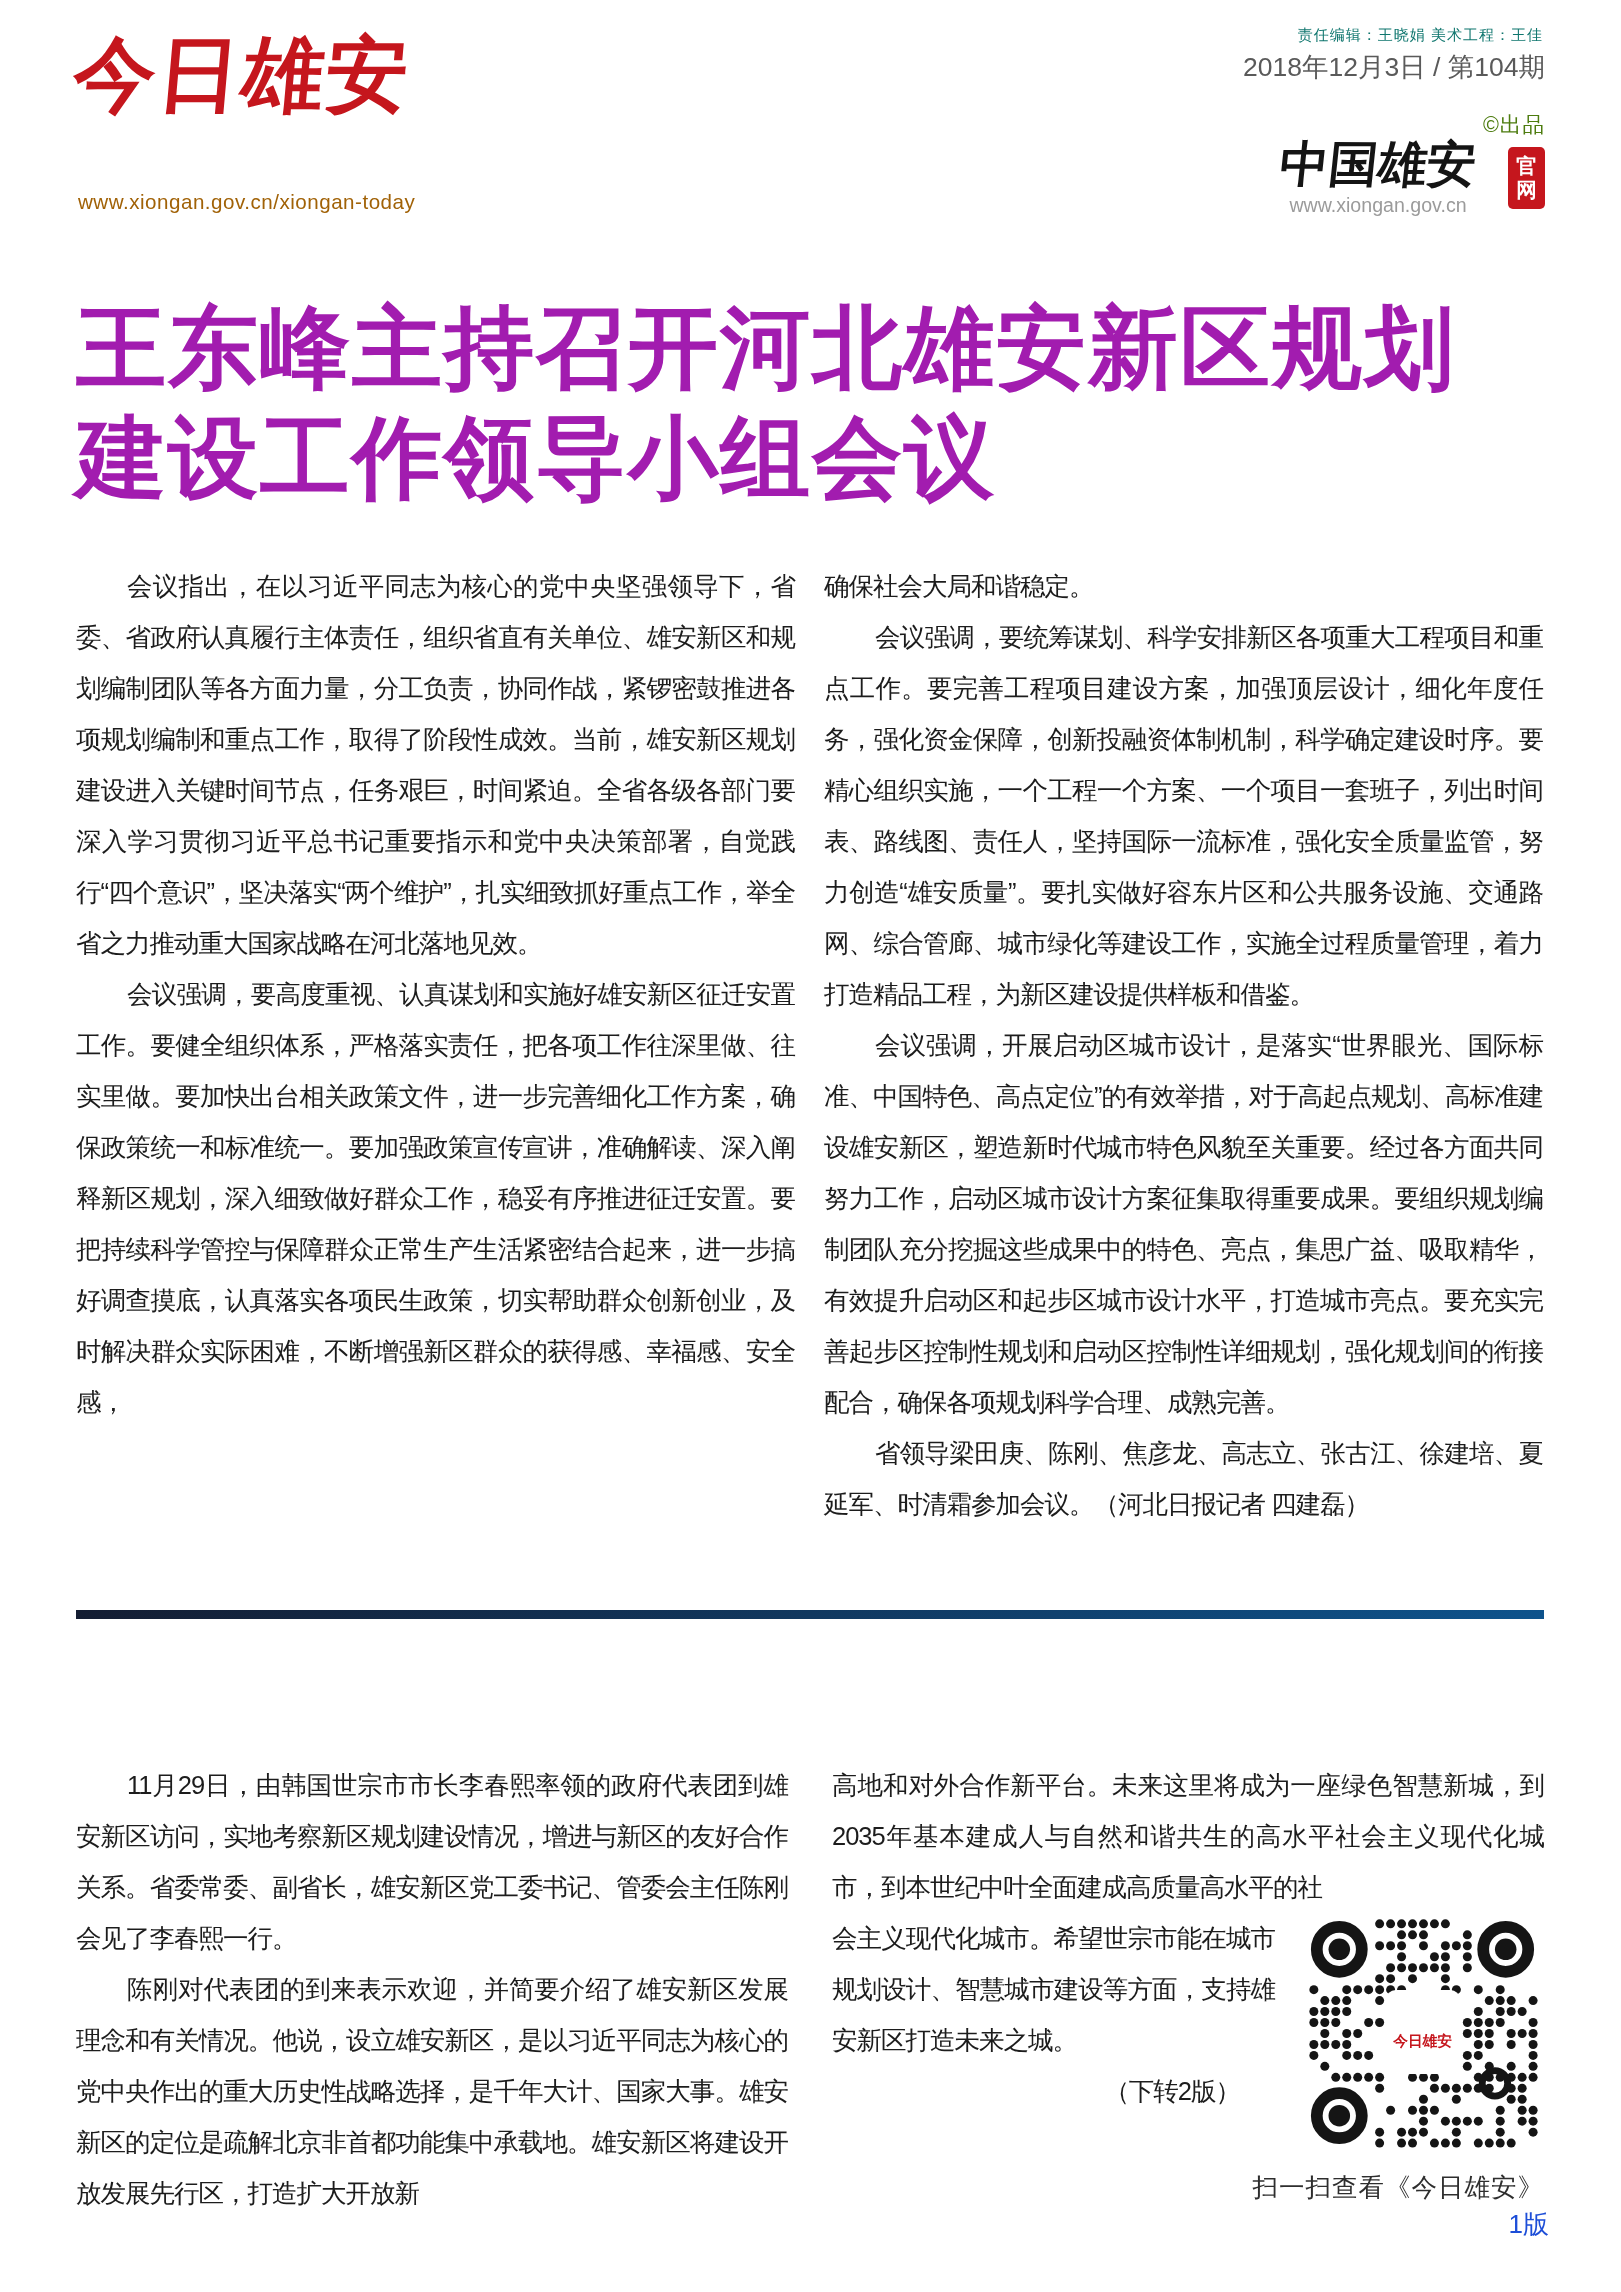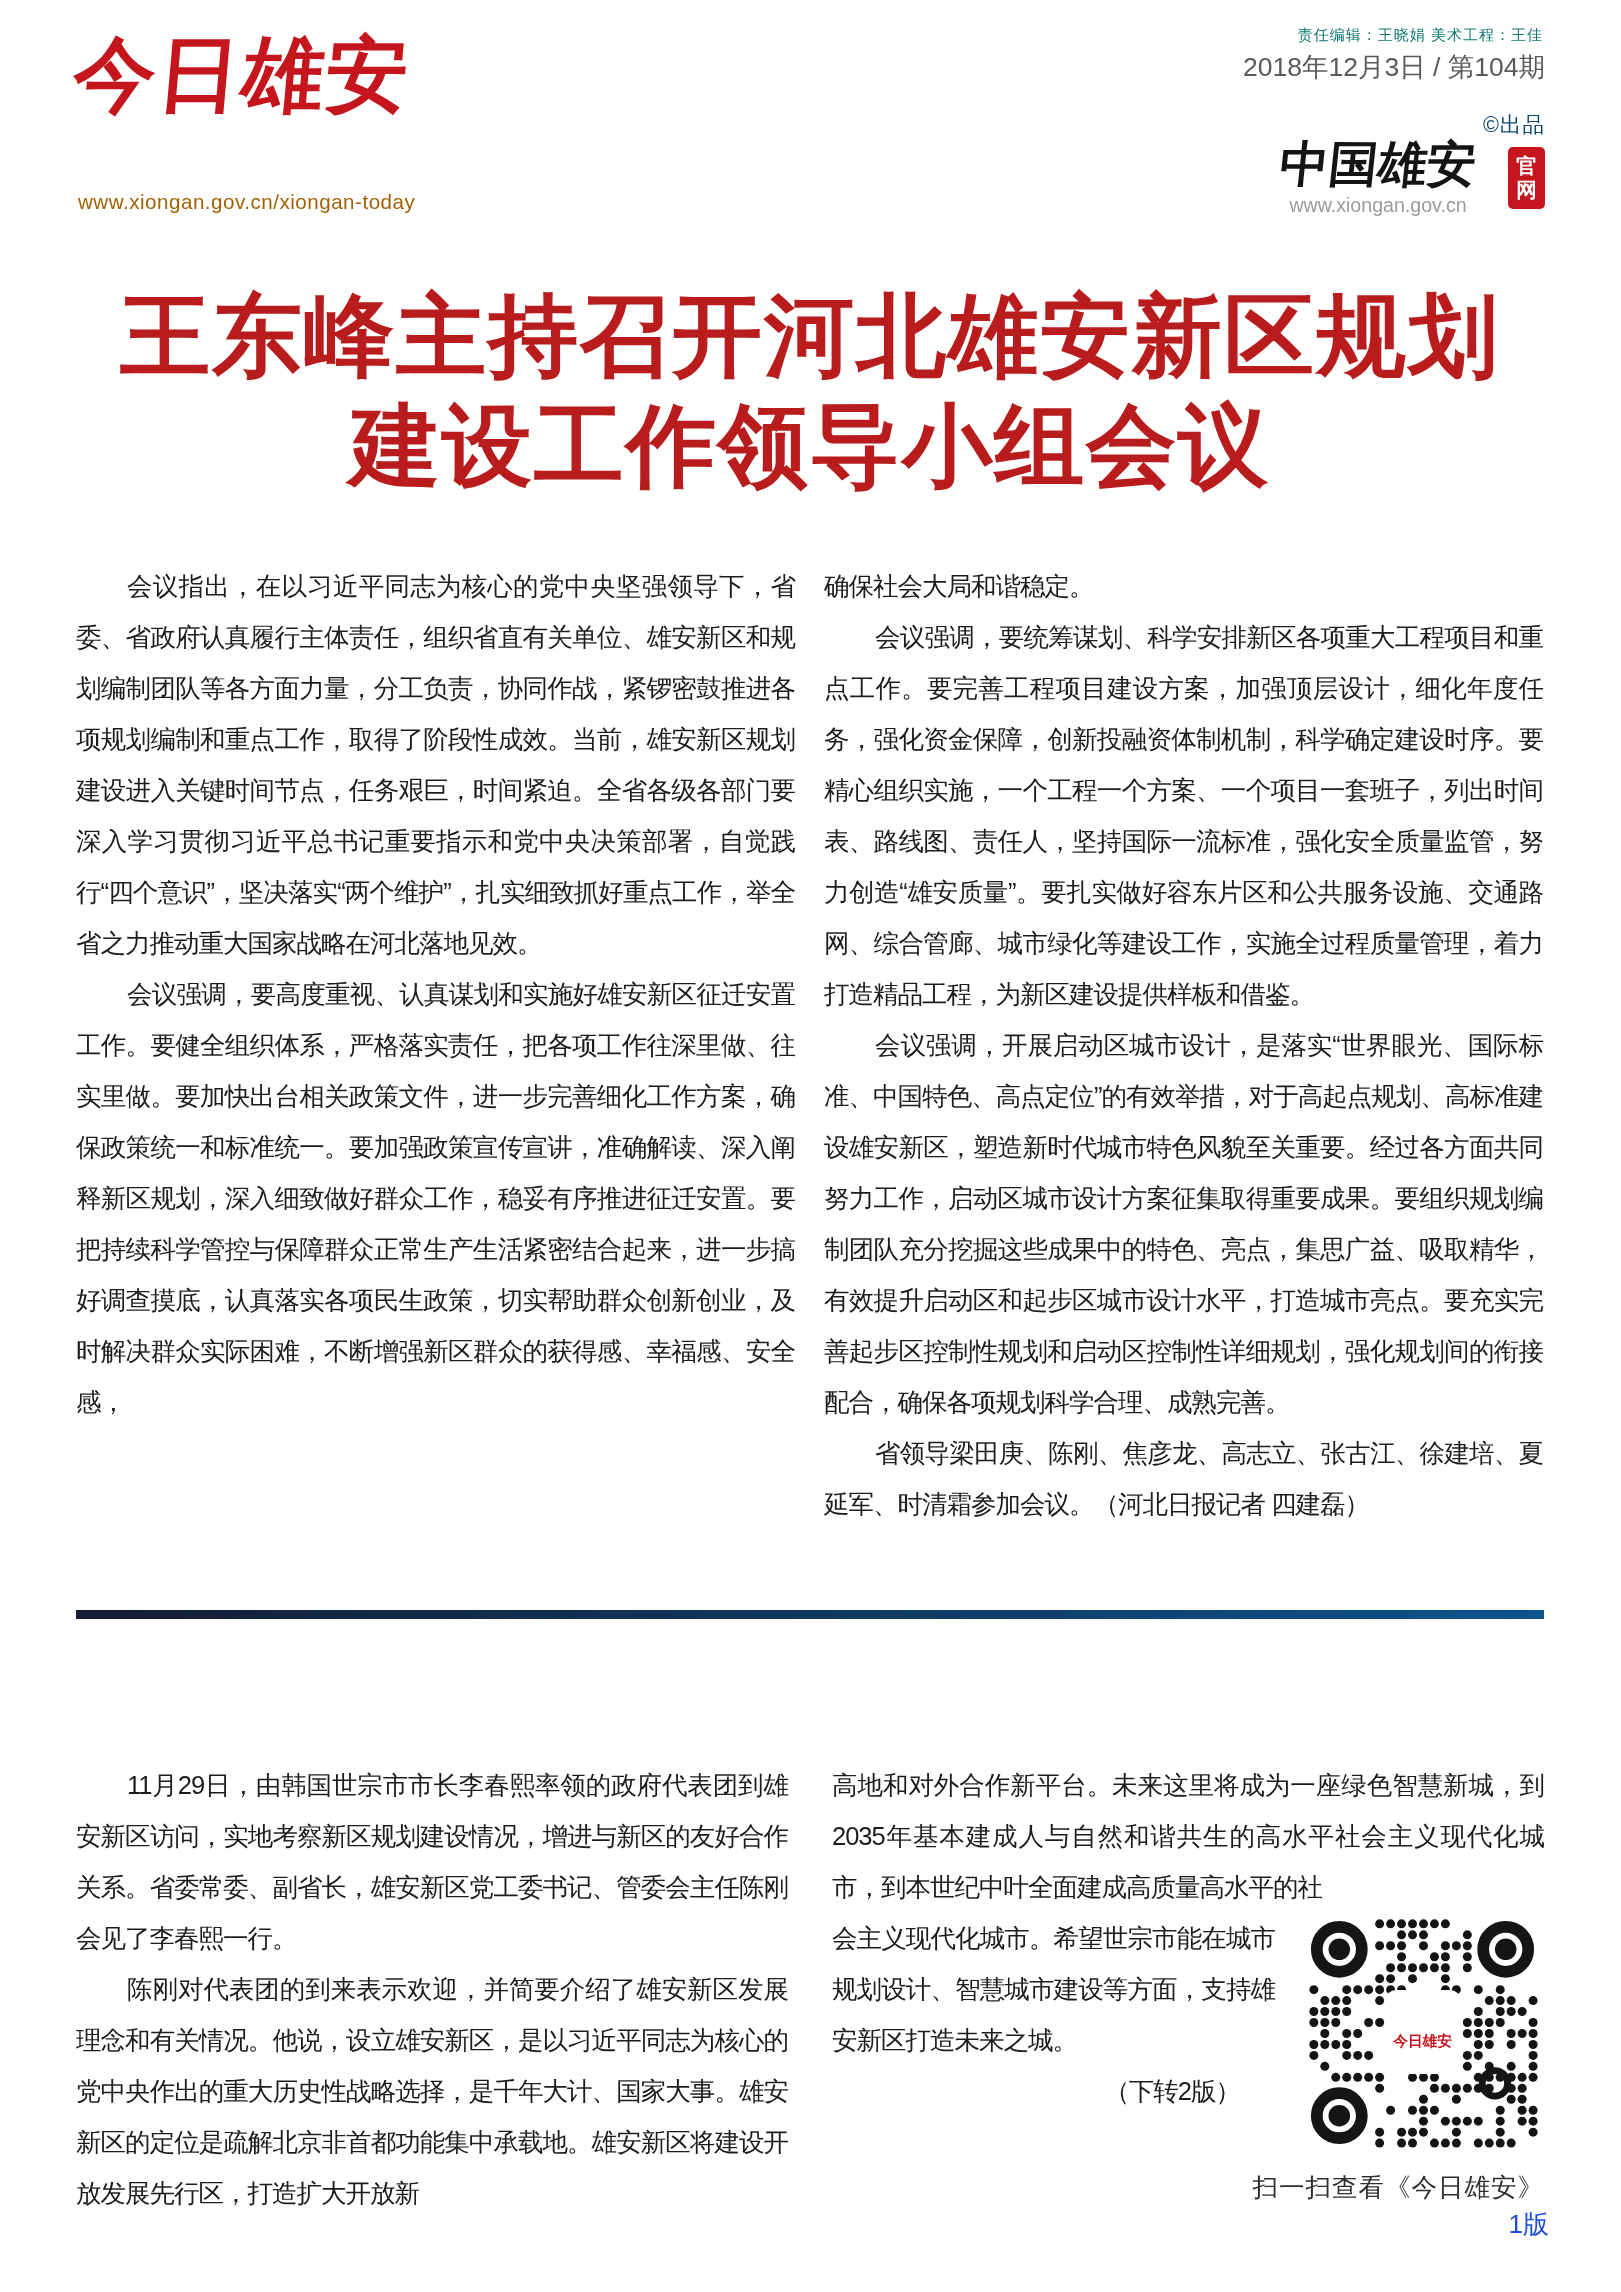--- a/index.html
+++ b/index.html
@@ -11,27 +11,27 @@
         font-size:82px;color:#c5161d;transform:skewX(-5deg);letter-spacing:2px;line-height:1.1;}
   .logo-url{position:absolute;left:78px;top:190px;font-size:20.6px;color:#a16207;letter-spacing:0.5px;}
   .credits{position:absolute;right:78px;top:25.5px;font-size:15px;color:#0f766e;letter-spacing:1px;}
   .issue{position:absolute;right:76px;top:49px;font-size:26.5px;color:#5a5a5a;}
   .brand-wrap{position:absolute;right:76px;top:110px;display:flex;align-items:flex-start;gap:6.9px;}
   .brand-col{text-align:center;}
   .brand{font-family:"DejaVu Serif",serif;font-weight:700;font-size:49px;color:#141414;
          transform:skewX(-6deg);line-height:1.15;margin-top:25.5px;}
   .brand-url{font-size:19.6px;color:#9b9b9b;margin-top:2px;}
   .seal-col{display:flex;flex-direction:column;align-items:flex-end;gap:7.8px;}
-  .produced{font-size:21.6px;color:#0c4a6e;letter-spacing:1px;}
+  .produced{font-size:21.6px;color:#4d7c0f;letter-spacing:1px;}
   .seal{width:37px;background:#c5161d;color:#fff;border-radius:4.9px;padding:6.9px 0 5.9px;
         display:flex;flex-direction:column;align-items:center;font-size:20.6px;line-height:24.5px;font-weight:700;}
 
   
-  .h1{position:absolute;left:76px;width:1468px;top:280px;text-align:center;
-      font-family:"DejaVu Serif",serif;font-weight:700;color:#b91c1c;
+  .h1{position:absolute;left:76px;width:1468px;top:292px;text-align:left;
+      font-family:"DejaVu Serif",serif;font-weight:700;color:#a21caf;
       font-size:90px;line-height:110px;letter-spacing:2px;}
   .a1-body{position:absolute;left:76px;top:561px;width:1468px;display:flex;gap:29px;}
   .col{width:719px;font-size:25.5px;line-height:51px;letter-spacing:-1px;
        text-align:justify;color:#1c1c1c;}
   .col p{margin:0;text-indent:2em;}
   .col p.cont{text-indent:0;}
 
   .divider{position:absolute;left:76px;top:1610px;width:1468px;height:8.8px;
            background:linear-gradient(to right,#141d32,#0e538c);}
 

